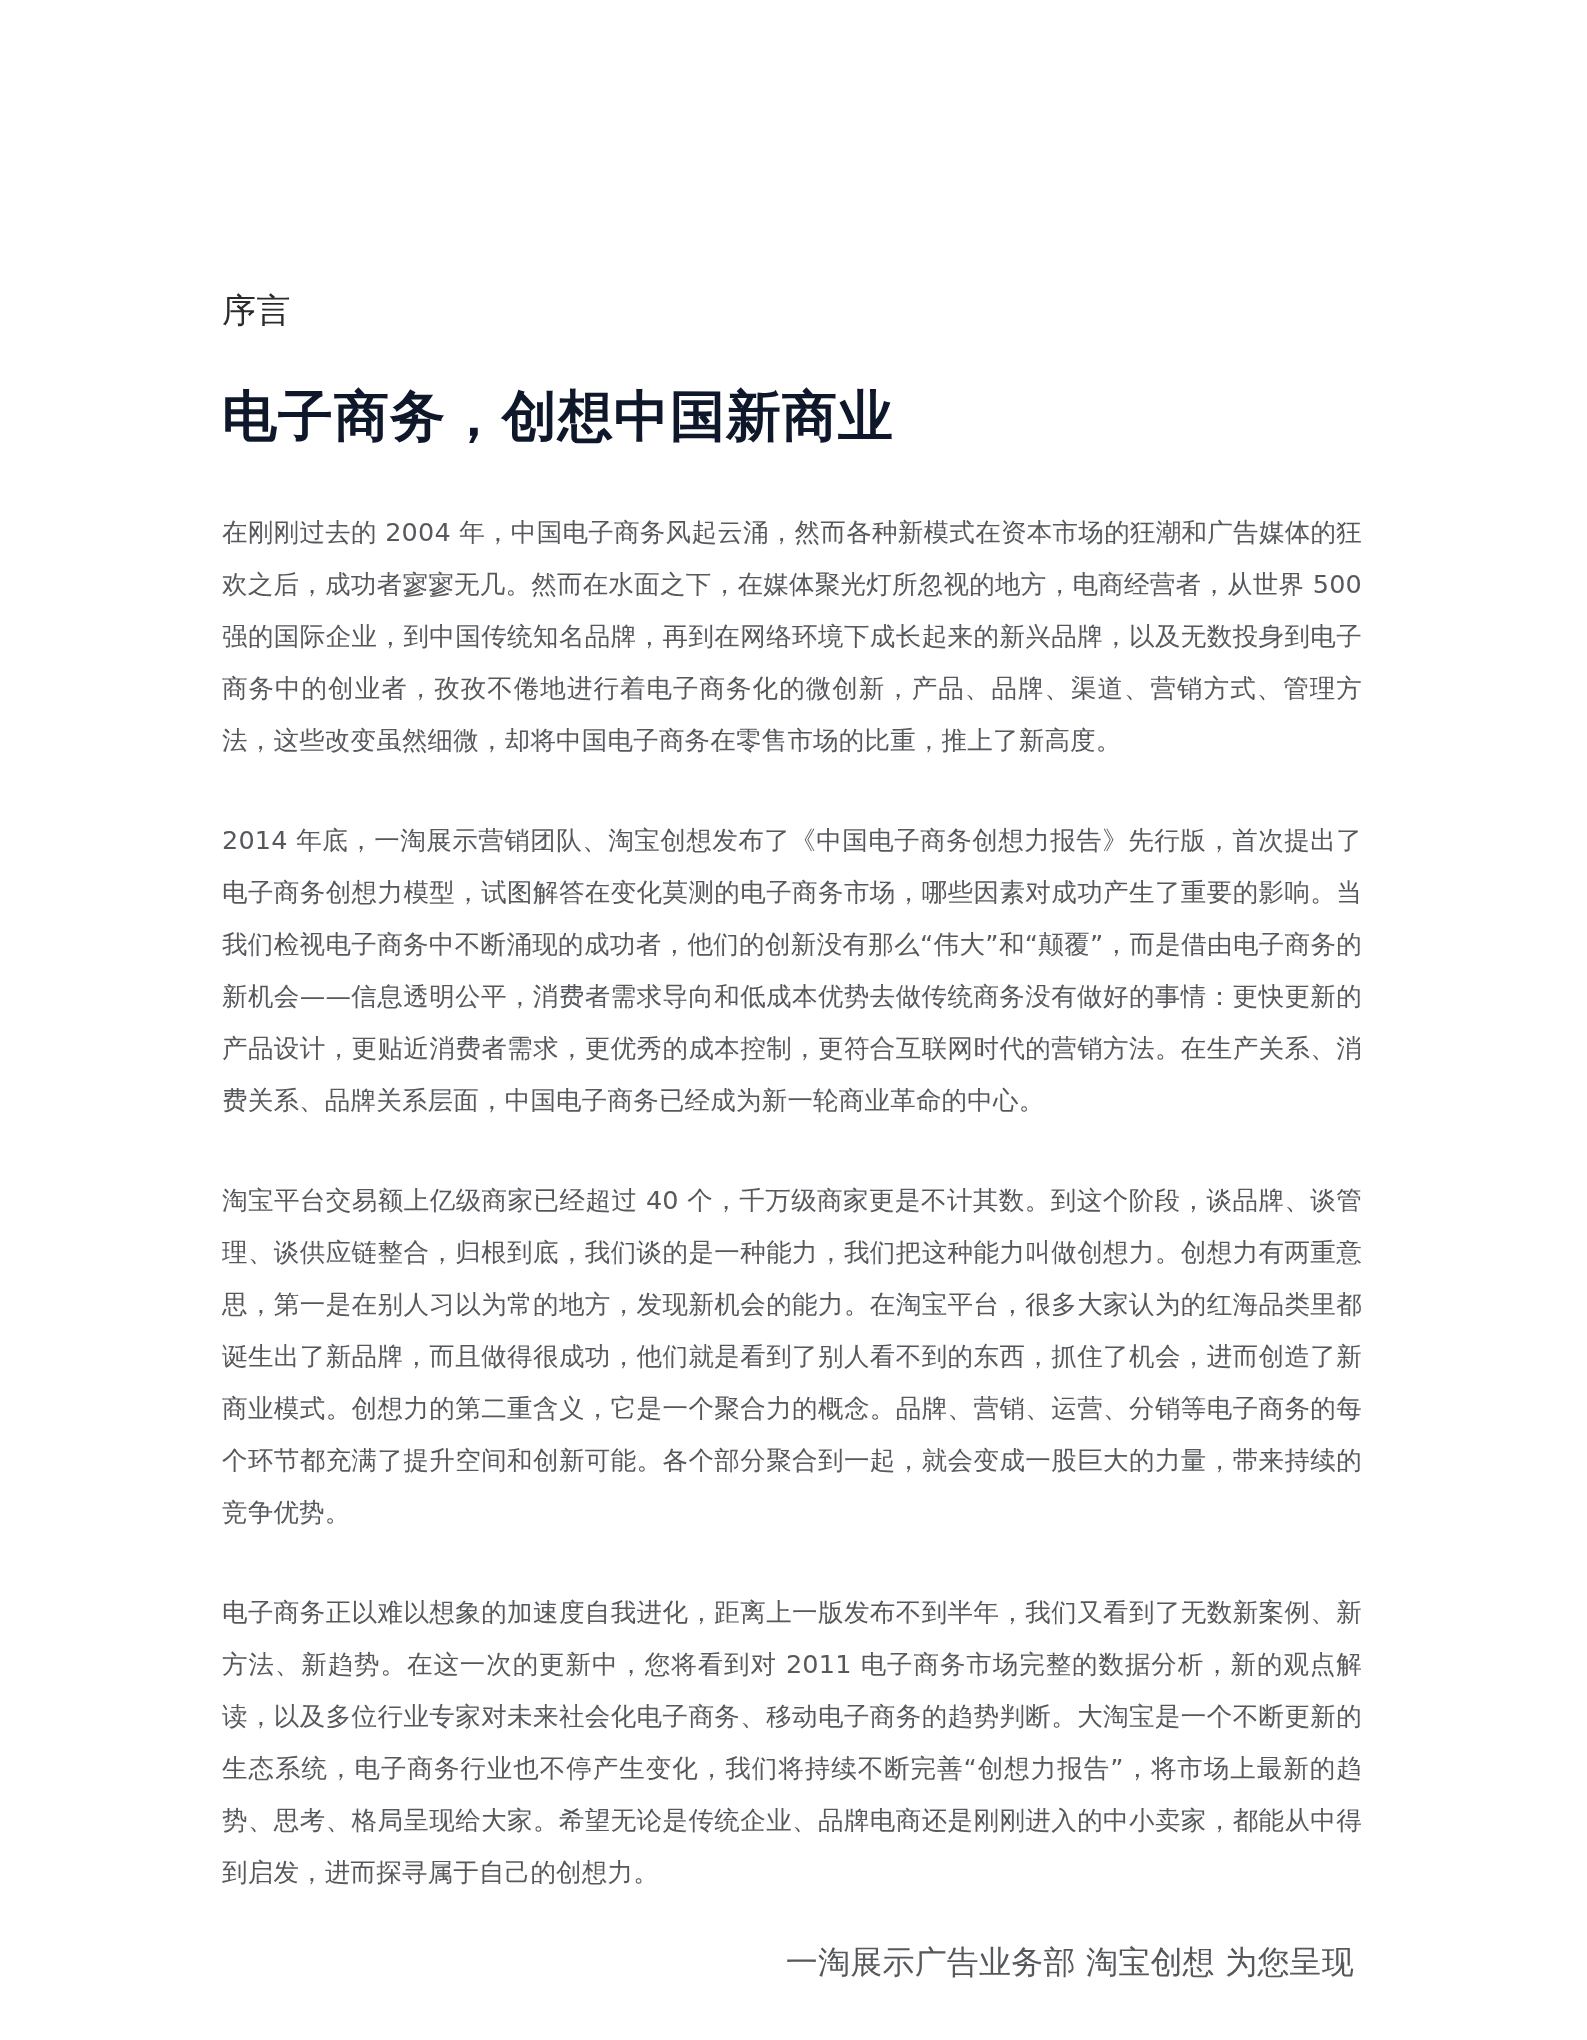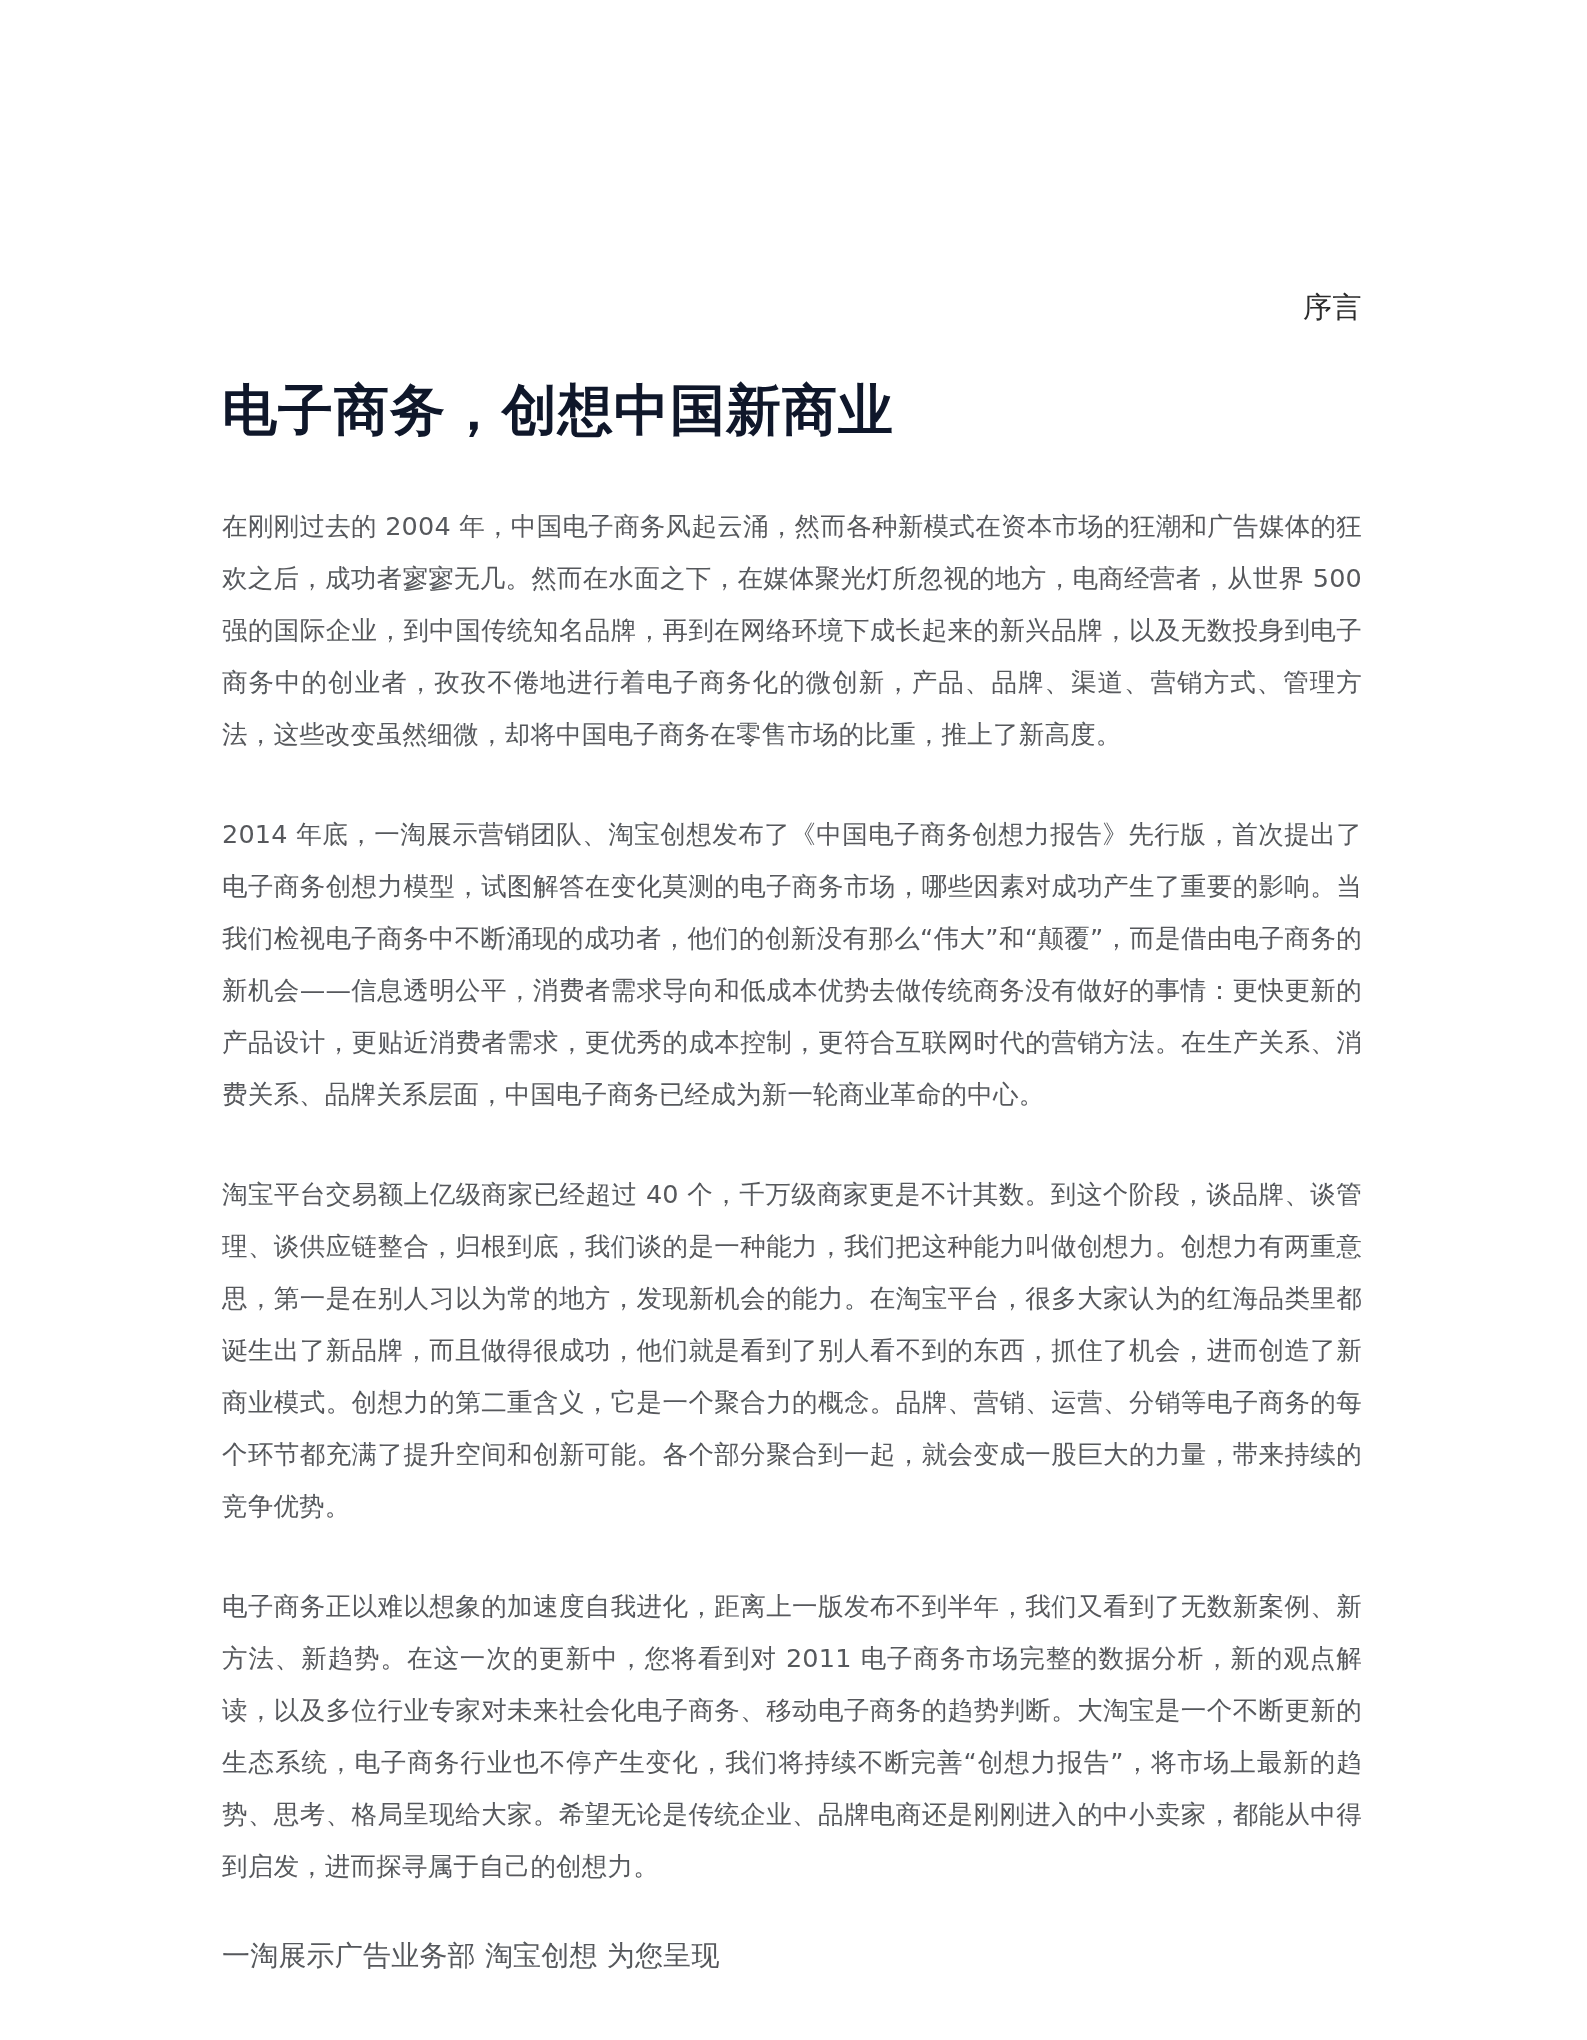--- a/index.html
+++ b/index.html
@@ -23,27 +23,26 @@
   }
 
   .content {
     position: absolute;
     left: 222px;
     top: 290px;
     width: 1140px;
   }
 
   .eyebrow {
-    font-size: 29px;
+    font-size: 34px;
     line-height: 1.2;
     color: #2b2b2b;
     font-weight: 400;
     letter-spacing: 0.5px;
     margin: 0 0 54px 0;
-    text-align: right;
   }
 
   .headline {
     font-size: 55px;
     line-height: 1.15;
     color: #0f172a;
     font-weight: 700;
     letter-spacing: 1px;
     margin: 0 0 58px 0;
   }
@@ -57,25 +56,26 @@
     text-align: justify;
     text-justify: inter-ideograph;
     margin: 0 0 48px 0;
   }
 
   .body-copy:last-of-type {
     margin-bottom: 40px;
   }
 
   .signature {
-    font-size: 28px;
+    font-size: 32px;
     line-height: 48px;
     color: #56585c;
     font-weight: 400;
     letter-spacing: 0.2px;
+    text-align: right;
     margin: 32px 0 0 0;
     padding-right: 8px;
   }
 </style>
 </head>
 <body>
 
 <div class="page">
   <div class="content">
 

